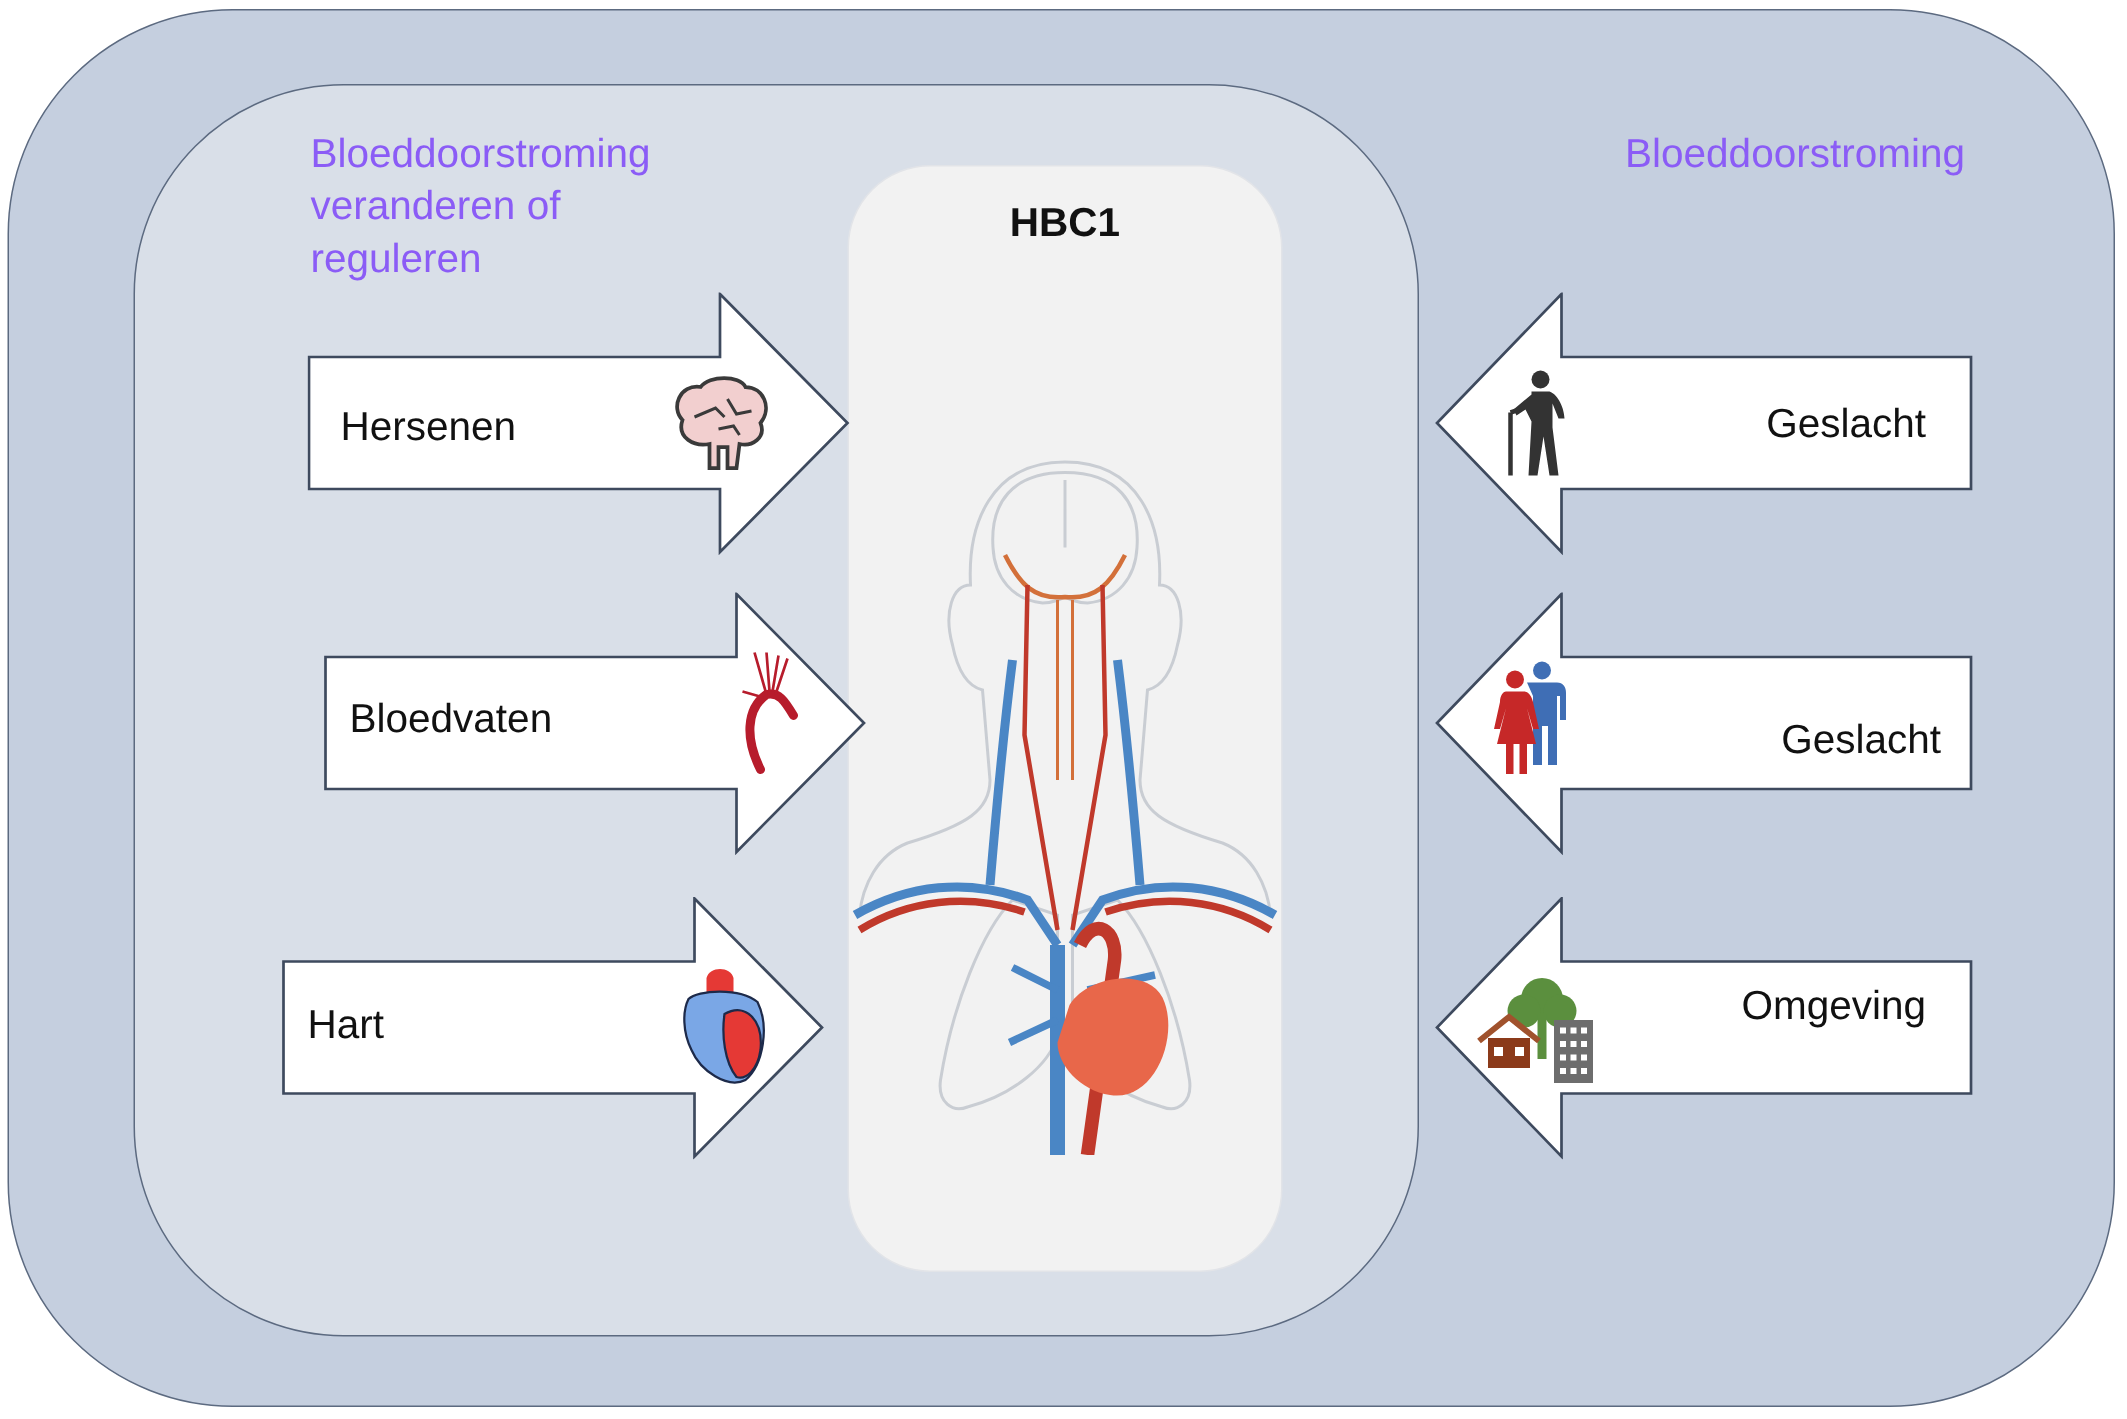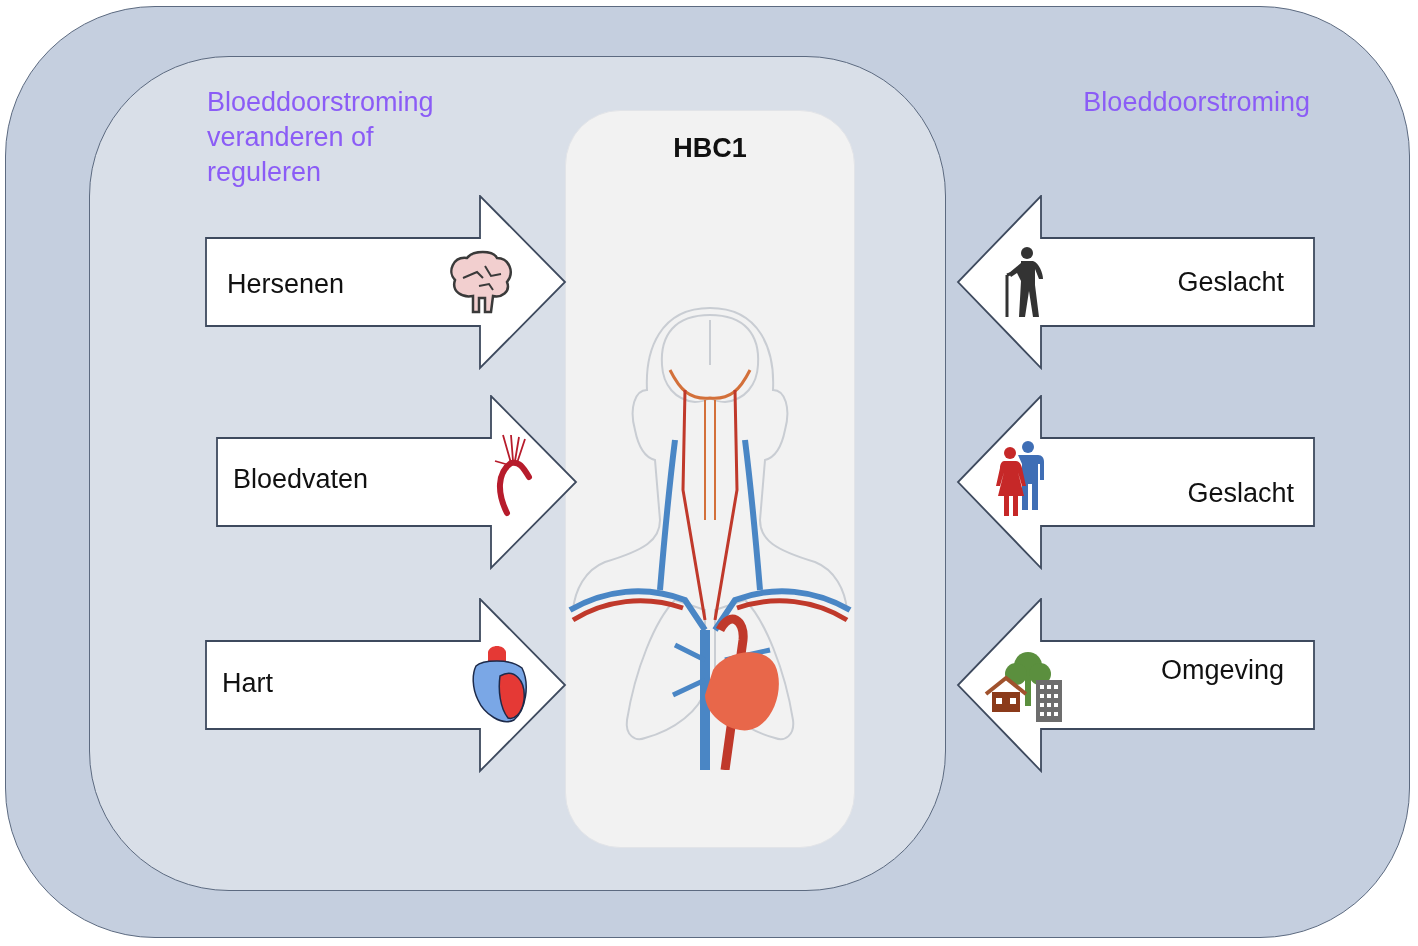--- a/index.html
+++ b/index.html
@@ -95,21 +95,21 @@
   <svg class="shape" width="362" height="175">
     <polygon points="1,43 275,43 275,1 360,87 275,173 275,131 1,131" fill="#ffffff" stroke="#3e4a5e" stroke-width="1.8"></polygon>
   </svg>
   <div class="arrow-label" style="left:17px; top:68px;">Bloedvaten</div>
   <svg class="arrow-icon" style="left:275px; top:38px;" width="45" height="85" viewBox="0 0 45 85">
     <path d="M16 80 C6 60 6 40 20 30 C28 28 32 34 38 44" fill="none" stroke="#b71c2c" stroke-width="6" stroke-linecap="round"></path>
     <path d="M20 30 L12 2 M22 28 L20 2 M24 28 L28 4 M26 30 L34 6 M18 32 L4 28" fill="none" stroke="#b71c2c" stroke-width="1.8"></path>
   </svg>
 </div>
 
-<div class="arrow" style="left:205px; top:598px; width:362px; height:175px;padding-left:32px;">
+<div class="arrow" style="left:188px; top:598px; width:362px; height:175px;padding-left:32px;">
   <svg class="shape" width="362" height="175">
     <polygon points="1,43 275,43 275,1 360,87 275,173 275,131 1,131" fill="#ffffff" stroke="#3e4a5e" stroke-width="1.8"></polygon>
   </svg>
   <div class="arrow-label" style="left:17px; top:69px;">Hart</div>
   <svg class="arrow-icon" style="left:265px; top:46px;" width="60" height="82" viewBox="0 0 60 82">
     <path d="M18 8 C20 0 34 0 36 8 L36 22 L18 22 Z" fill="#e53935"></path>
     <path d="M6 22 C12 16 40 14 52 24 C60 40 56 66 44 76 C32 82 14 70 8 56 C2 44 2 30 6 22 Z" fill="#7aa7e6" stroke="#1d2a4a" stroke-width="1.5"></path>
     <path d="M30 32 C44 24 56 36 54 56 C52 70 44 76 38 74 C30 64 28 46 30 32 Z" fill="#e53935" stroke="#1d2a4a" stroke-width="1.5"></path>
   </svg>
 </div>

